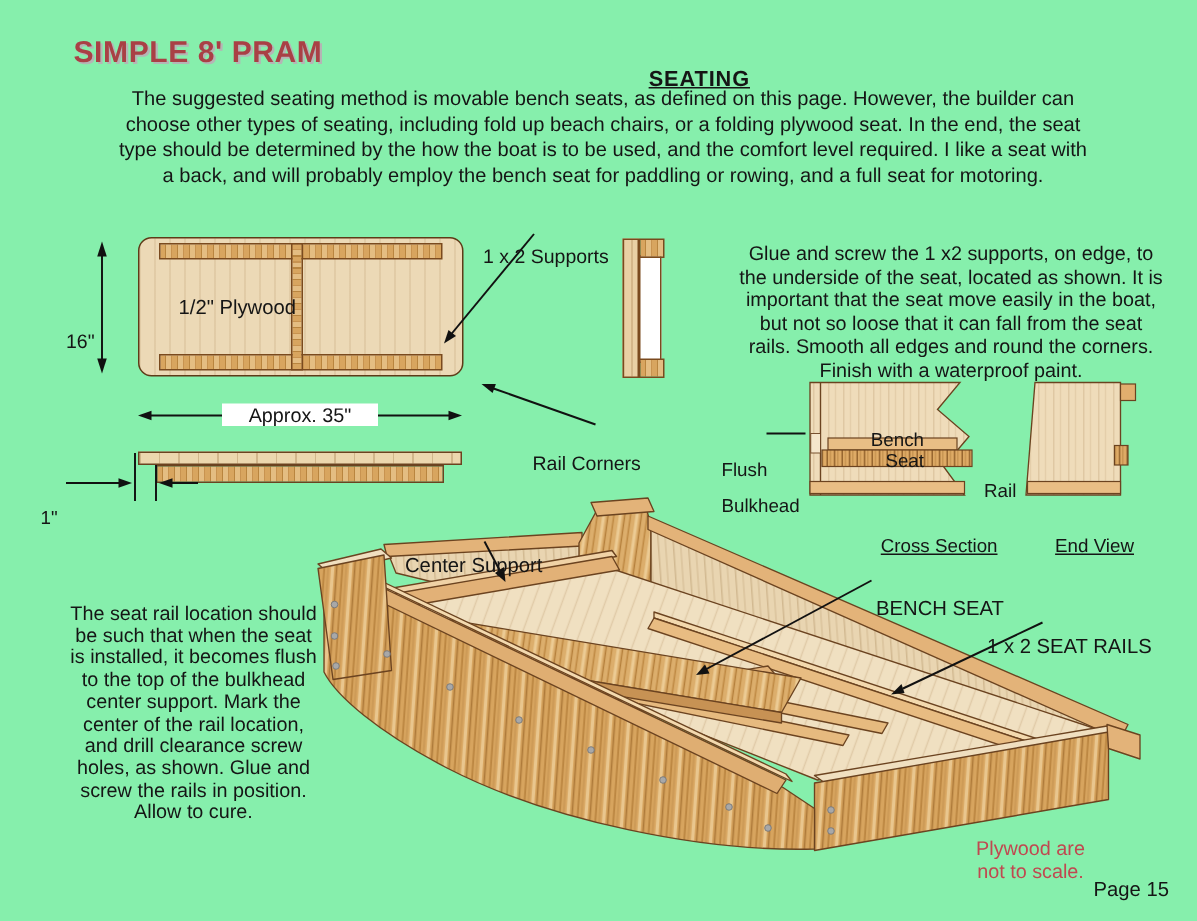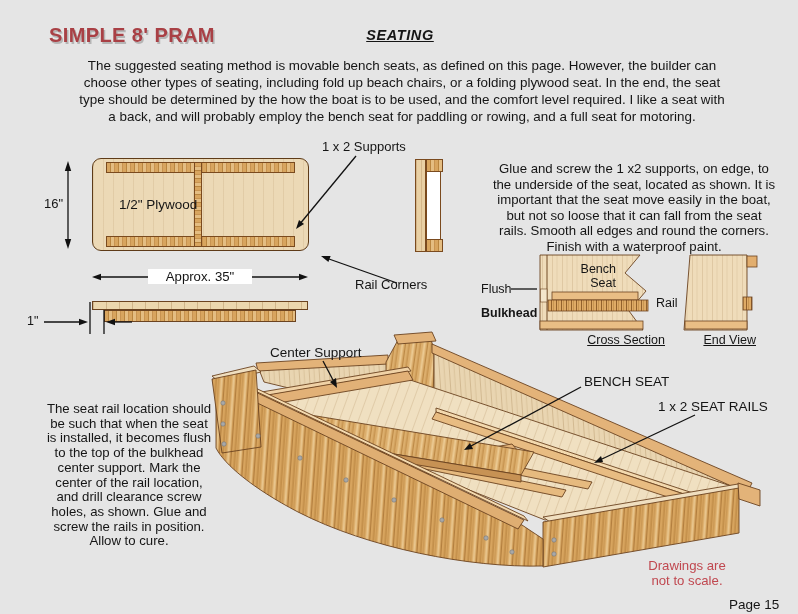--- a/index.html
+++ b/index.html
@@ -2,37 +2,37 @@
 <html style="--title-red: #A94045; --link-blue: #2121CC; --note-red: #C04850; --ink: #151515; --wood-light: #EFDCBA; --wood-tan: #E3B379; --wood-grain-base: #D7A45E; --outline-brown: #6B4320;"><head>
 <meta charset="utf-8">
 <style>
   :root{
     --title-red:#A94045; --link-blue:#2121CC; --note-red:#C04850; --ink:#151515;
     --wood-light:#EFDCBA; --wood-tan:#E3B379; --wood-grain-base:#D7A45E; --outline-brown:#6B4320;
   }
   *{margin:0;padding:0;box-sizing:border-box;}
   html,body{background:#fff;}
   body{font-family:"Liberation Sans",sans-serif;color:var(--ink);}
-  #page{position:relative;width:798px;height:614px;background:#e5e5e5;overflow:hidden;}
-  .lbl{position:absolute;font-size:13px;line-height:1.2;color:var(--ink);white-space:nowrap;z-index:6;}
+  #page{position:relative;width:798px;height:614px;background:#86efac;overflow:hidden;}
+  .lbl{position:absolute;font-size:13px;line-height:1.2;color:var(--ink);white-space:nowrap;z-index:6;margin-top:24px;}
   .ml{white-space:pre-line;}
   .ctr{text-align:right;}
   .und{text-decoration:underline;}
   #title{position:absolute;left:49px;top:24px;font-size:20px;font-weight:800;letter-spacing:.4px;
          color:var(--title-red);text-shadow:1.5px 1.5px 0 #b5b5b5;z-index:6;}
-  #heading{position:absolute;left:300px;top:27px;width:200px;text-align:center;font-size:14.5px;
-         font-weight:700;letter-spacing:.6px;text-decoration:underline;z-index:6;font-style:italic;}
+  #heading{position:absolute;left:300px;top:45px;width:200px;text-align:right;font-size:14.5px;
+         font-weight:700;letter-spacing:.6px;text-decoration:underline;z-index:6;}
   #intro{position:absolute;left:55px;top:57px;width:694px;font-size:13.4px;line-height:17px;text-align:center;z-index:6;}
   #right-note{position:absolute;left:472px;top:161px;width:324px;font-size:13.2px;line-height:15.6px;text-align:center;z-index:6;}
   #rail-note{position:absolute;left:22px;top:366px;width:214px;font-size:13.2px;line-height:14.7px;text-align:center;z-index:6;margin-top:36px;}
   #material-note{position:absolute;left:138px;top:519px;width:256px;font-size:11.6px;line-height:13.6px;text-align:center;z-index:6;}
   #site{position:absolute;left:324px;top:575px;font-size:15px;font-weight:700;color:var(--link-blue);z-index:6;}
   #scale-note{position:absolute;left:626px;top:558px;width:122px;font-size:13.2px;line-height:15px;
          text-align:center;color:var(--note-red);z-index:6;}
-  #page-num{position:absolute;left:729px;top:585px;font-size:13.5px;z-index:6;margin-top:12px;}
+  #page-num{position:absolute;left:729px;top:585px;font-size:13.5px;z-index:6;}
 
   
   #seat-top{position:absolute;left:92px;top:158px;width:217px;height:93px;border:1.5px solid #5E3B18;
          border-radius:9px;background:#ECD9B6;z-index:2;
          background-image:repeating-linear-gradient(90deg,rgba(160,120,70,.14) 0 1px,transparent 1px 10px);}
   .grainH{background:repeating-linear-gradient(90deg,#d8a55f 0 3px,#b9853f 3px 4px,#e4bd82 4px 7px,#c89350 7px 8px);}
   .grainV{background:repeating-linear-gradient(0deg,#d8a55f 0 3px,#b9853f 3px 4px,#e4bd82 4px 7px,#c89350 7px 8px);}
   .stripT{position:absolute;left:13px;right:13px;top:3px;height:11px;border:.8px solid #7A4A1E;}
   .stripB{position:absolute;left:13px;right:13px;bottom:3px;height:11px;border:.8px solid #7A4A1E;}
   .stripC{position:absolute;left:101px;top:3px;bottom:3px;width:8px;border:.8px solid #7A4A1E;}
@@ -102,30 +102,30 @@
 center support. Mark the
 center of the rail location,
 and drill clearance screw
 holes, as shown. Glue and
 screw the rails in position.
 Allow to cure.</div>
 
   <div class="lbl ml ctr" style="left:552px;top:263px;width:64px;font-size:12.5px;line-height:13.5px;">Bench
 Seat</div>
   <div class="lbl" style="left:481px;top:282px;font-size:12.5px;">Flush</div>
-  <div class="lbl" style="left:481px;top:306px;font-size:12.5px;font-weight:bold;">Bulkhead</div>
+  <div class="lbl" style="left:481px;top:306px;font-size:12.5px;">Bulkhead</div>
   <div class="lbl" style="left:656px;top:296px;font-size:12.5px;">Rail</div>
   <div class="lbl ctr und" style="left:540px;top:333px;width:125px;font-size:12.5px;">Cross Section</div>
   <div class="lbl ctr und" style="left:676px;top:333px;width:80px;font-size:12.5px;">End View</div>
 
   <div class="lbl" style="left:270px;top:345px;font-size:13.5px;">Center Support</div>
   <div class="lbl" style="left:584px;top:374px;font-size:13.5px;">BENCH SEAT</div>
   <div class="lbl" style="left:658px;top:399px;font-size:13.5px;">1 x 2 SEAT RAILS</div>
 
-  <div id="scale-note" class="ml">Drawings are
+  <div id="scale-note" class="ml">Plywood are
 not to scale.</div>
   <div id="page-num">Page 15</div>
 
   <svg id="sections-svg" width="320" height="100" viewBox="475 250 320 100">
     <defs>
       <pattern id="pPanel" width="10" height="60" patternUnits="userSpaceOnUse">
         <rect width="10" height="60" fill="#EFDCBA"></rect>
         <rect x="2" width="1" height="60" fill="rgba(150,110,60,.18)"></rect>
         <rect x="6.5" width="1" height="60" fill="rgba(150,110,60,.12)"></rect>
       </pattern>

